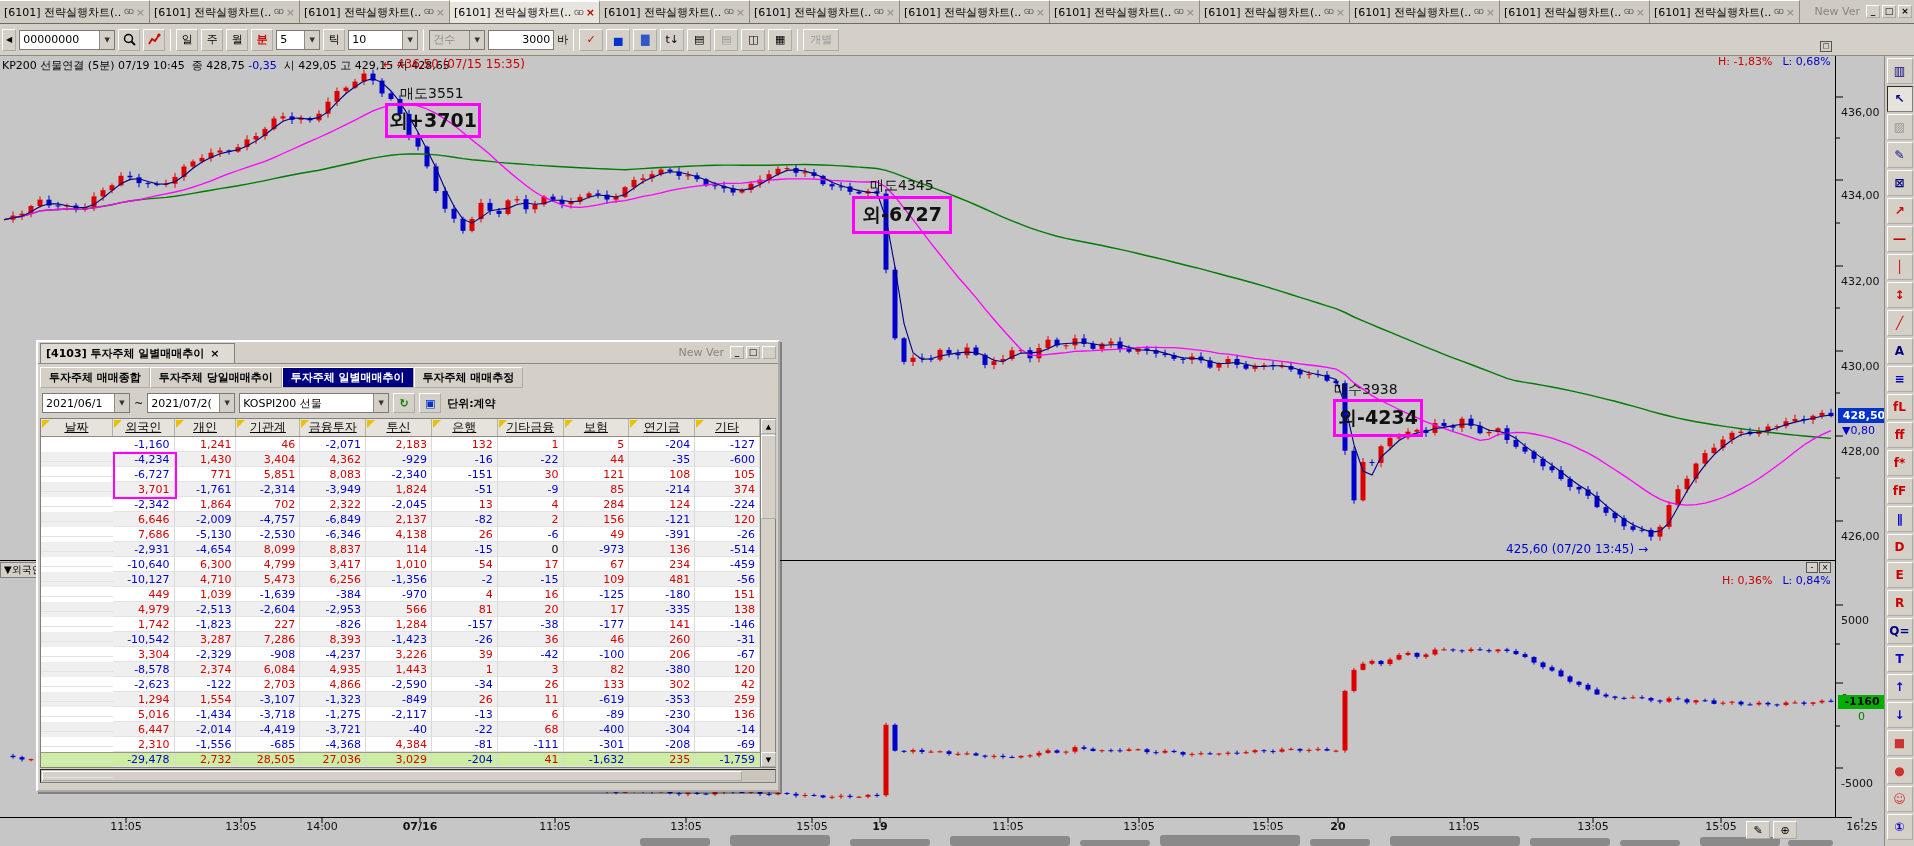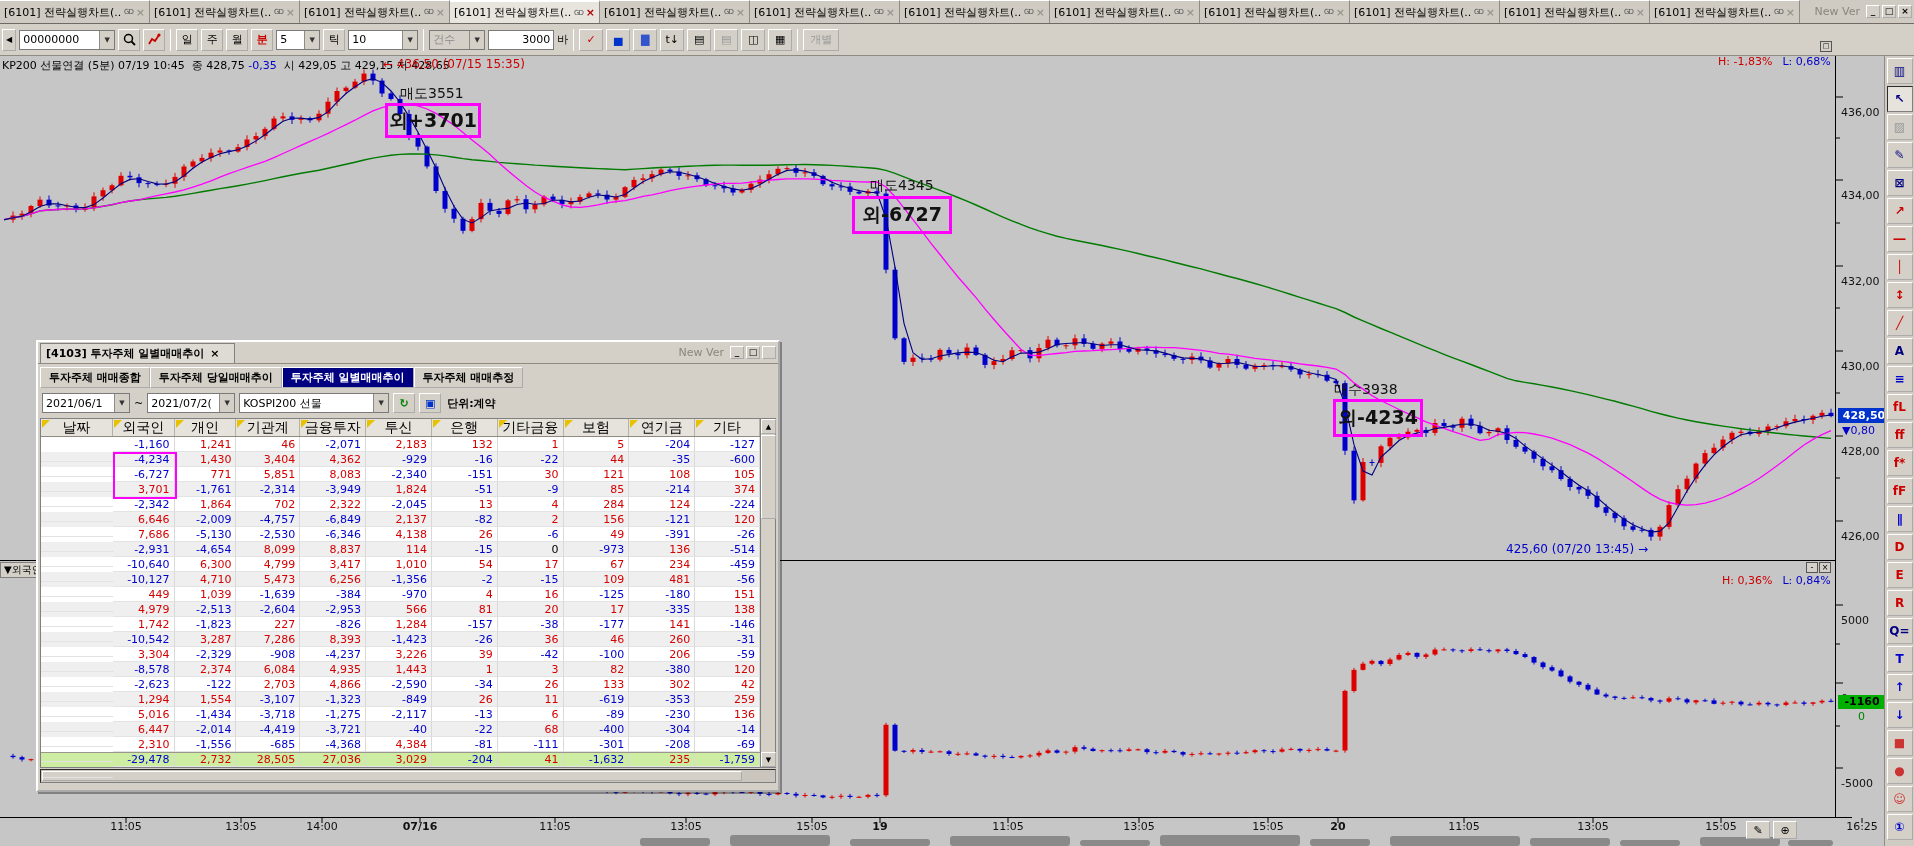--- a/index.html
+++ b/index.html
@@ -98,22 +98,22 @@
   .ptab.active { background:#000080; color:#fff; }
   .p-filter { height:30px; display:flex; align-items:center; gap:4px; padding:0 4px; background:#d4d0c8; }
   .w88 { width:88px; }  .w150 { width:150px; }
   .ibtn { width:22px; height:20px; background:#d4d0c8; border:1px outset #fff; display:flex;
           align-items:center; justify-content:center; font-weight:bold; }
   .g-green { color:#008000; } .g-blue { color:#0033cc; }
   .unit { font-weight:bold; margin-left:2px; }
   .p-grid { display:flex; margin:0 2px; }
   .grid-left { width:721px; border:1px solid #808080; background:#fff; }
   .gh-row { display:flex; height:18px; background:#e6e3dc; border-bottom:1px solid #8f8b83; }
-  .gh { position:relative; display:flex; align-items:center; justify-content:center; font-size:14px;
-        border-right:1px solid #b5b1a9; }
+  .gh { position:relative; display:flex; align-items:center; justify-content:center; font-size:12px;
+        border-right:1px solid #b5b1a9;text-decoration:underline; }
   .gh::before { content:""; position:absolute; left:1px; top:1px; border:4px solid transparent;
                 border-top-color:#e8c200; border-left-color:#e8c200; }
   .g-body .gr { display:flex; height:15px; }
   .gr.alt { background:#efefef; }
   .gc { border-right:1px solid #d9d9d9; border-bottom:1px solid #e3e3e3; display:flex; align-items:center;
         font-size:11px; overflow:hidden; white-space:nowrap; }
   .gc.date { justify-content:center; color:#000;margin-top:24px; }
   .gc.num { justify-content:flex-end; padding-right:4px; }
   .pos { color:#d40000; } .neg { color:#0000cc; } .zero { color:#000; }
   .g-cum { display:flex; height:15px; background:#cdeea2; border-top:1px solid #9a968e; }
@@ -1483,21 +1483,21 @@
             <div class="gc date" style="width: 72px;">2021/06/30</div>
             <div class="gc num pos" style="width: 62px;">3,304</div>
             <div class="gc num neg" style="width: 62px;">-2,329</div>
             <div class="gc num neg" style="width: 64px;">-908</div>
             <div class="gc num neg" style="width: 66px;">-4,237</div>
             <div class="gc num pos" style="width: 66px;">3,226</div>
             <div class="gc num pos" style="width: 66px;">39</div>
             <div class="gc num neg" style="width: 66px;">-42</div>
             <div class="gc num neg" style="width: 66px;">-100</div>
             <div class="gc num pos" style="width: 66px;">206</div>
-            <div class="gc num neg" style="width: 65px;">-59</div>
+            <div class="gc num neg" style="width: 65px;">-67</div>
           </div>
           <div class="gr alt">
             <div class="gc date" style="width: 72px;">2021/06/29</div>
             <div class="gc num neg" style="width: 62px;">-8,578</div>
             <div class="gc num pos" style="width: 62px;">2,374</div>
             <div class="gc num pos" style="width: 64px;">6,084</div>
             <div class="gc num pos" style="width: 66px;">4,935</div>
             <div class="gc num pos" style="width: 66px;">1,443</div>
             <div class="gc num pos" style="width: 66px;">1</div>
             <div class="gc num pos" style="width: 66px;">3</div>

